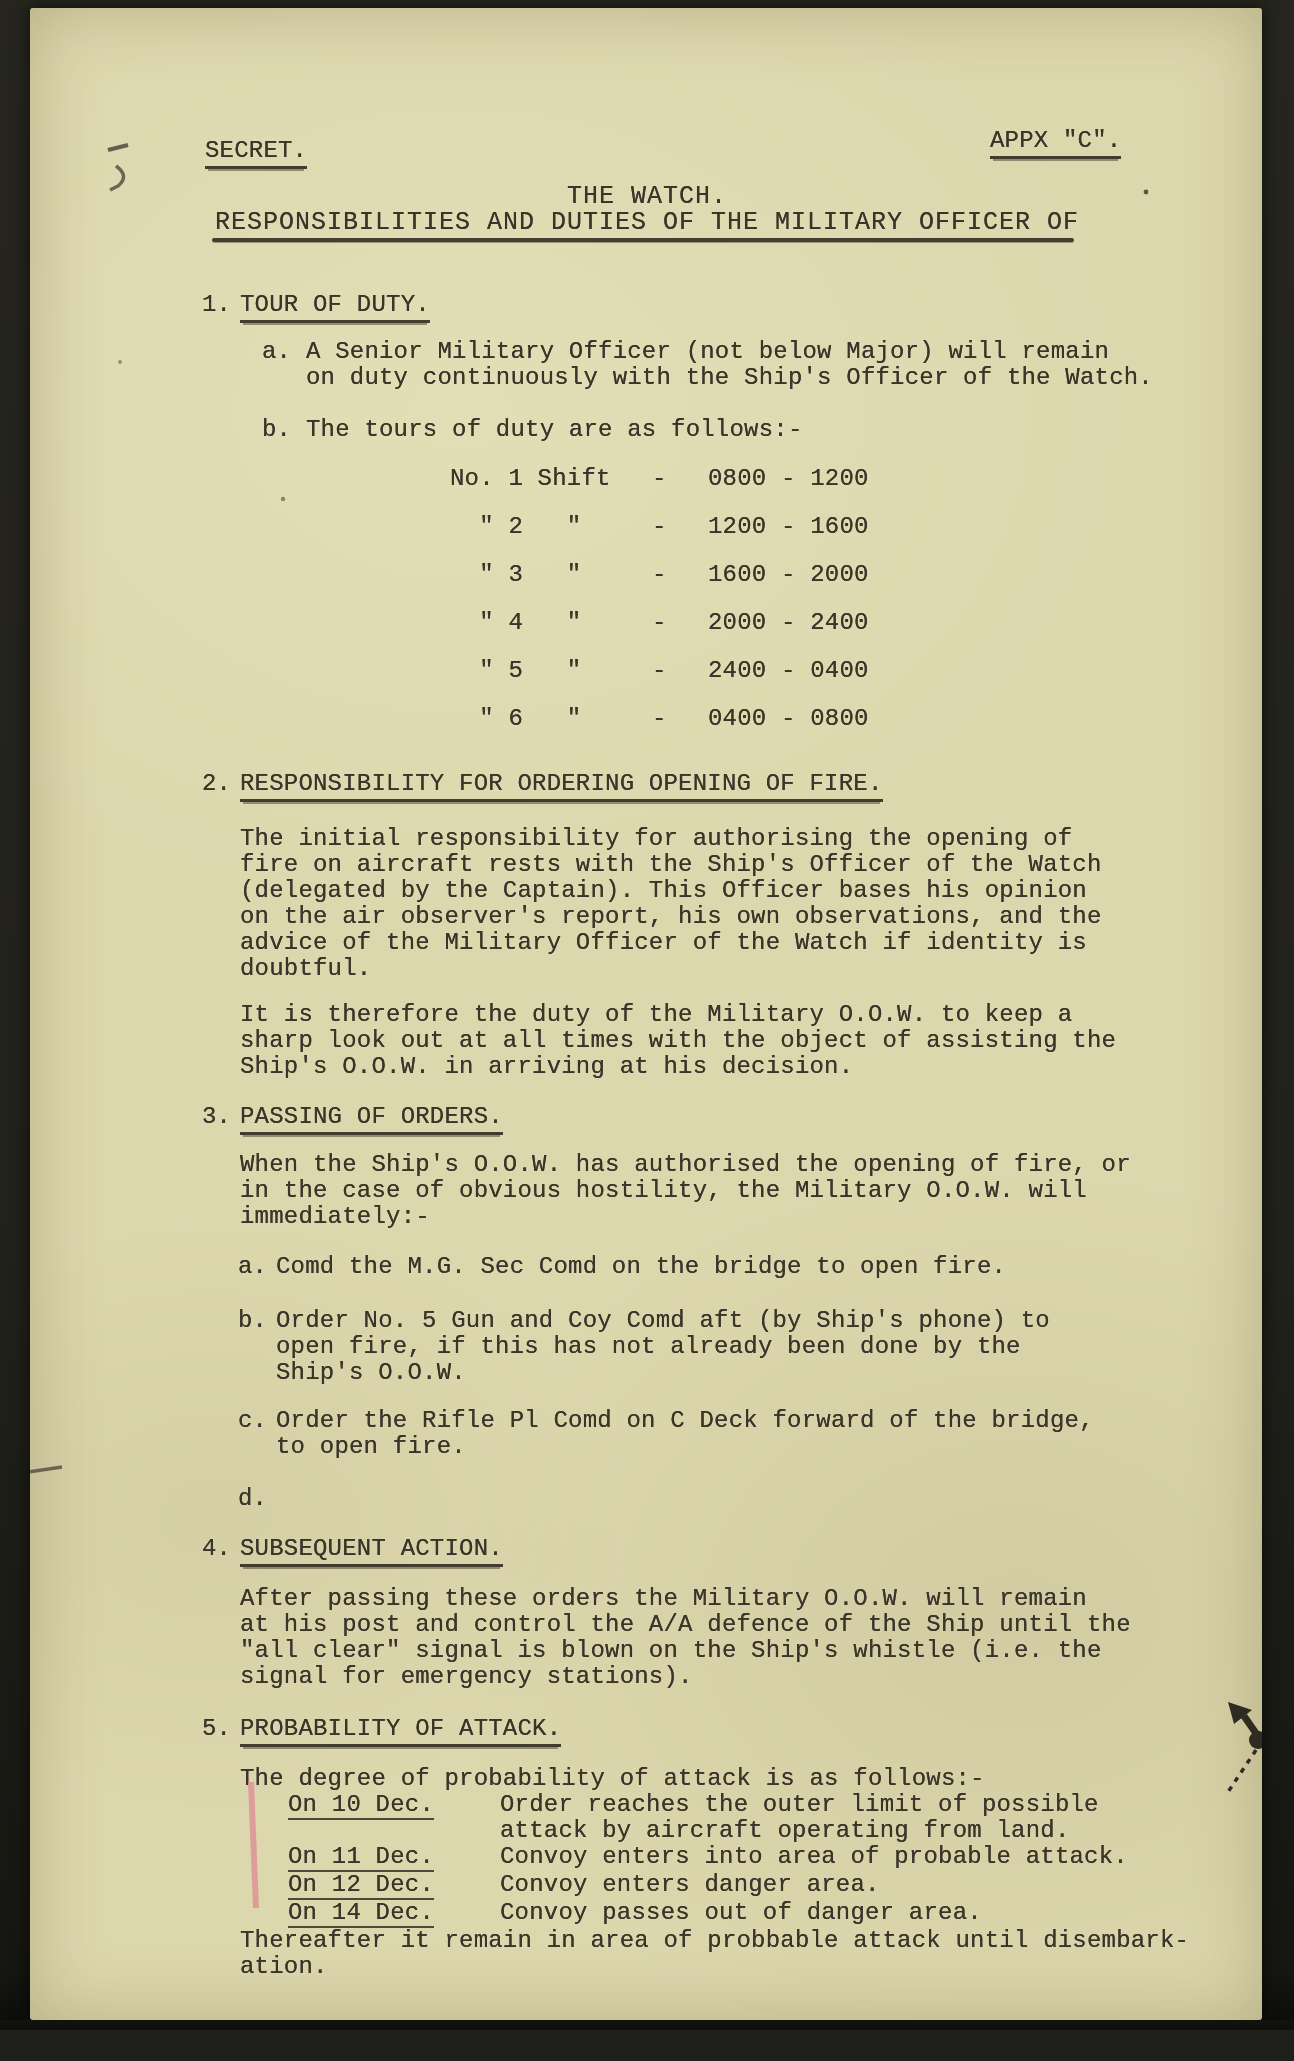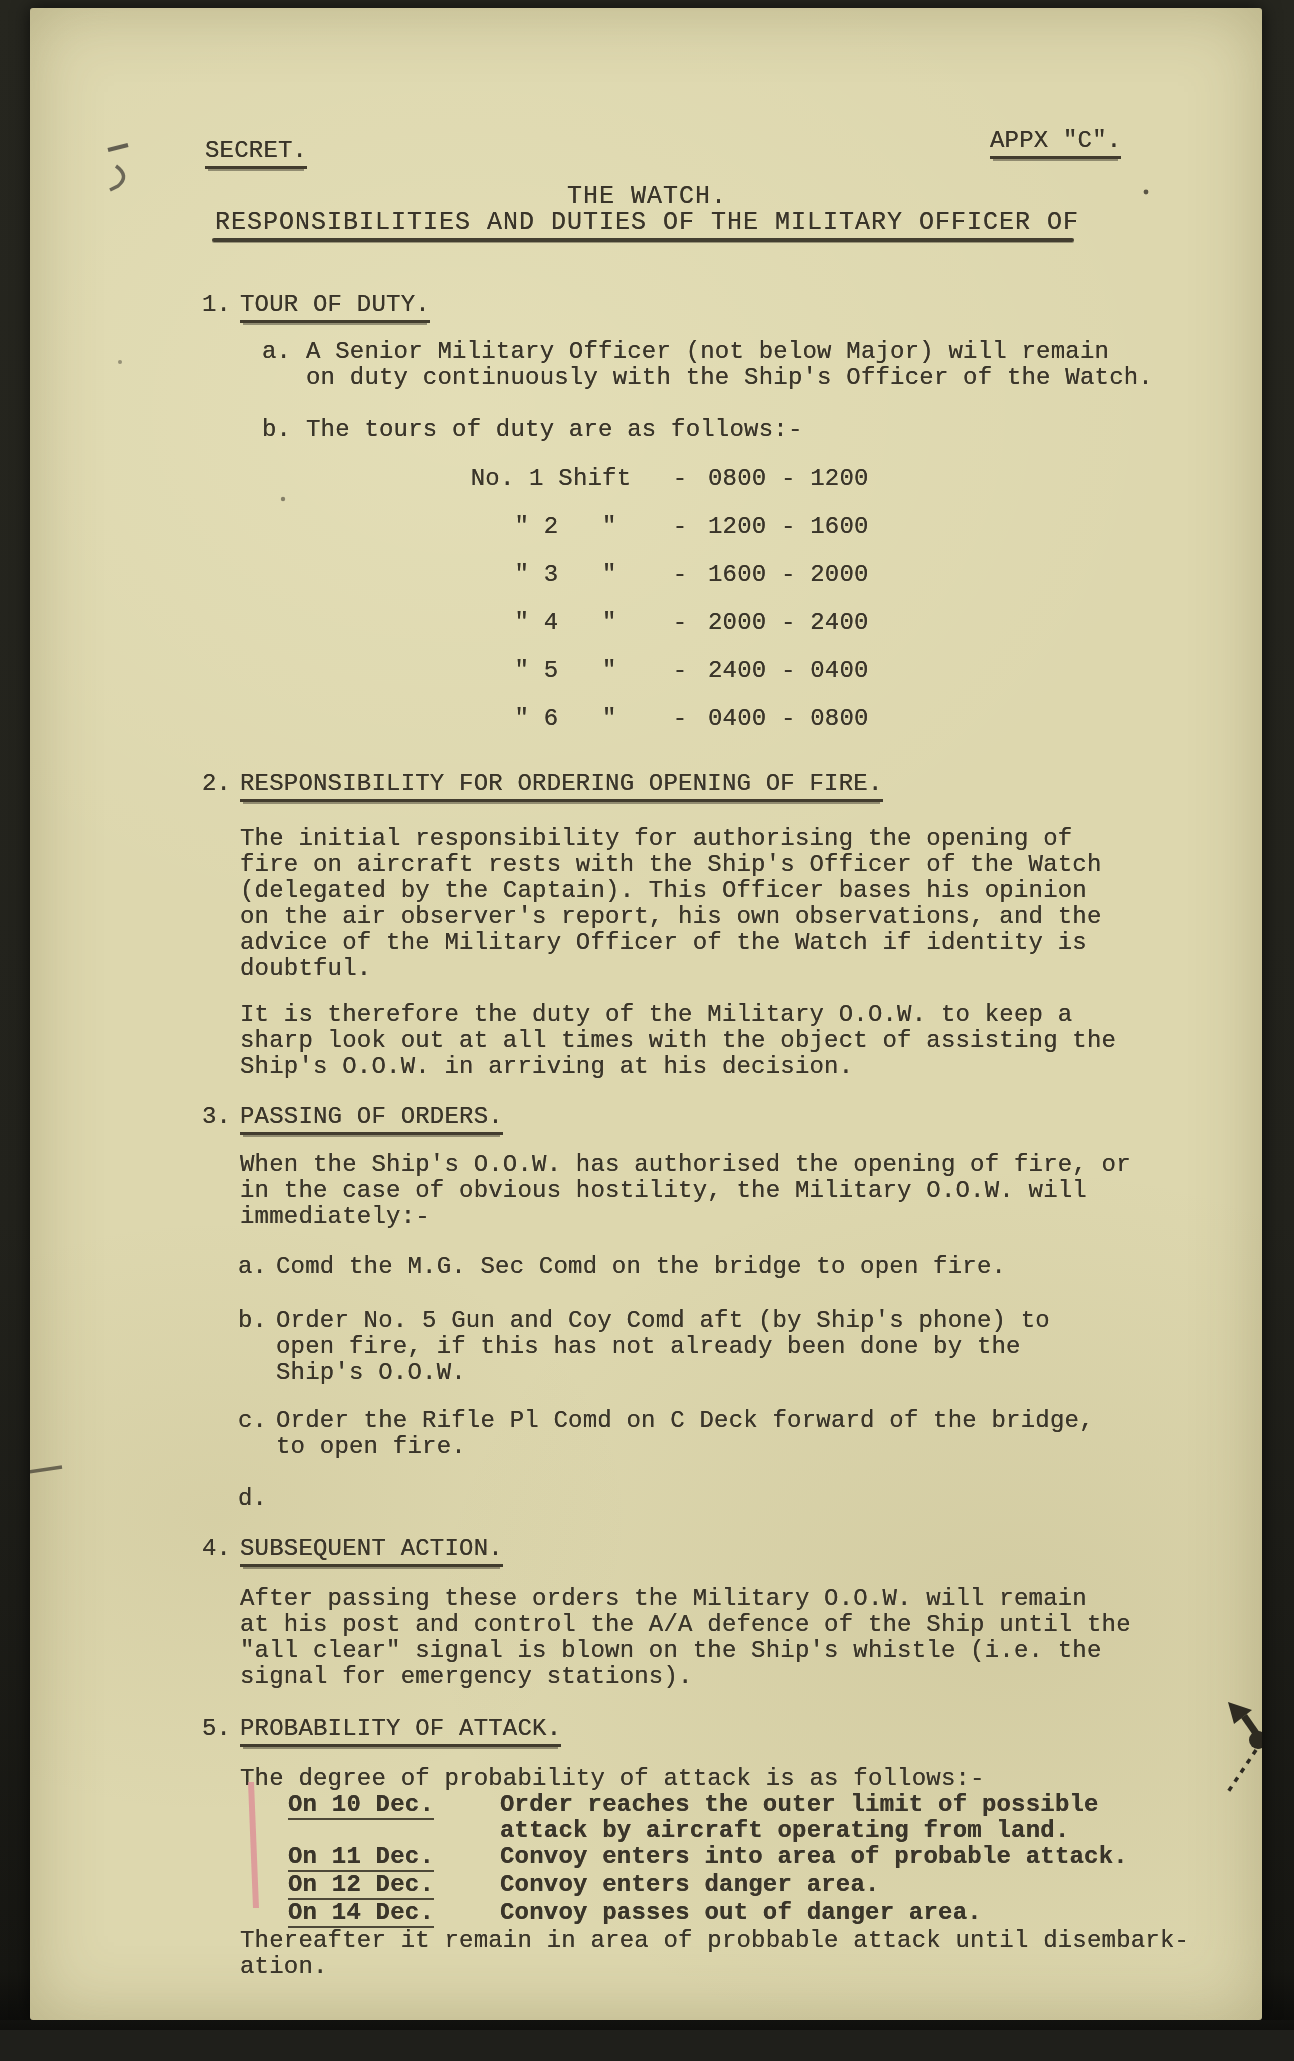--- a/index.html
+++ b/index.html
@@ -25,21 +25,21 @@
   .title-rule{left:182px;top:230px;width:862px;height:4px;background:rgba(50,45,34,.9);
               border-radius:2px;box-shadow:0 1px 0 rgba(50,45,34,.4);}
   .sec-head{display:flex;}
   .sec-head .num{flex:0 0 38px;}
   .item{display:flex;}
   .lbl-w44{flex:0 0 44px;}
   .lbl-w38{flex:0 0 38px;}
   .shift-row{display:flex;margin-bottom:22px;}
   .shift-row .s-label{flex:0 0 202px;}
   .shift-row .s-sep{flex:0 0 56px;}
-  .sched-row{display:flex;margin-left:48px;font-weight:bold;}
+  .sched-row{display:flex;margin-left:48px;}
   .sched-date-cell{flex:0 0 212px;}
   .sched-date-cell span{display:inline-block;}
   .footer-bar{left:0;top:2020px;width:1294px;height:41px;background:linear-gradient(180deg,#12120f, #060605);}
   .footer-left{position:absolute;left:4px;bottom:5px;font-size:14px;color:#bebebb;letter-spacing:.4px;text-decoration:underline;}
   .footer-right{position:absolute;right:4px;bottom:1px;font-size:14px;color:#a7a7a2;letter-spacing:.3px;}
   svg.marks{position:absolute;left:0;top:0;pointer-events:none;}
 </style>
 </head>
 <body>
 
@@ -62,21 +62,21 @@
     <div class="abs tw item" style="left:232px;top:331px;width:960px;">
       <span class="lbl-w44">a.</span>
       <div class="pre-line">A Senior Military Officer (not below Major) will remain
 on duty continuously with the Ship's Officer of the Watch.</div>
     </div>
     <div class="abs tw item" style="left:232px;top:409px;width:960px;">
       <span class="lbl-w44">b.</span>
       <div class="pre-line">The tours of duty are as follows:-</div>
     </div>
 
-    <div class="abs tw" style="left:420px;top:458px;width:560px;text-align:center;">
+    <div class="abs tw" style="left:420px;top:458px;width:560px;">
       <div class="shift-row">
         <span class="s-label pre">No. 1 Shift</span>
         <span class="s-sep">-</span>
         <span>0800 - 1200</span>
       </div>
       <div class="shift-row">
         <span class="s-label pre">  " 2   "</span>
         <span class="s-sep">-</span>
         <span>1200 - 1600</span>
       </div>

